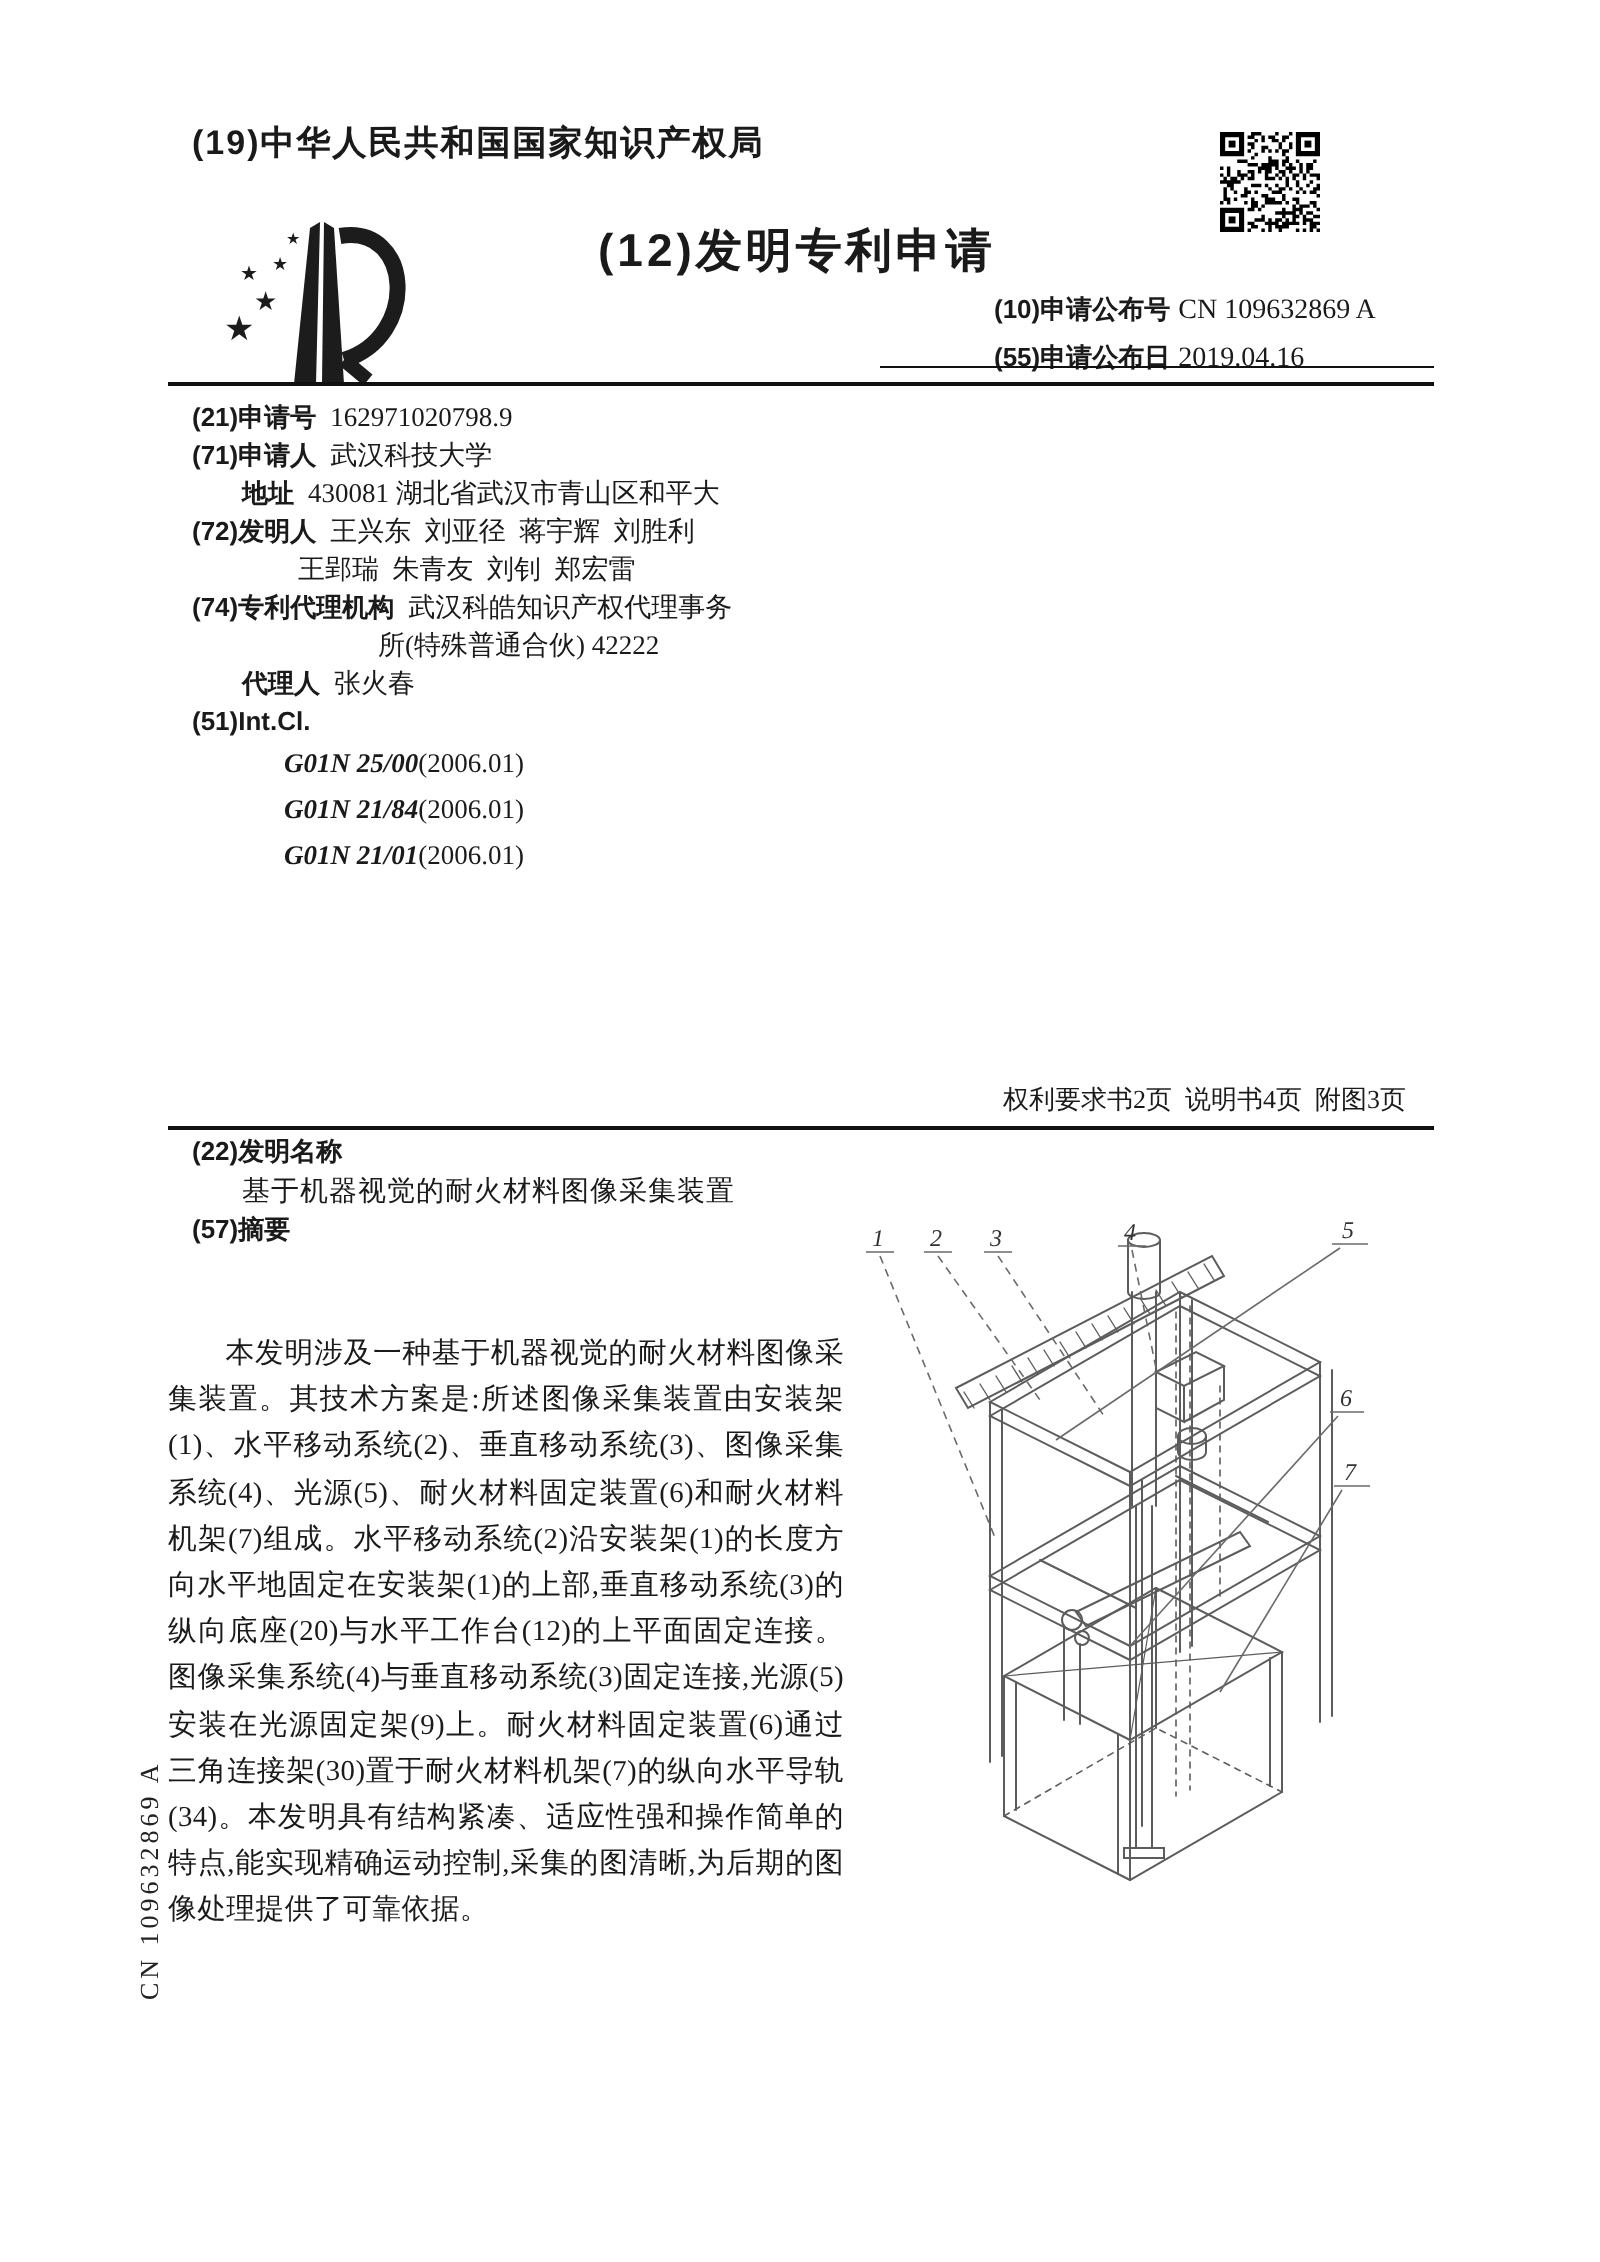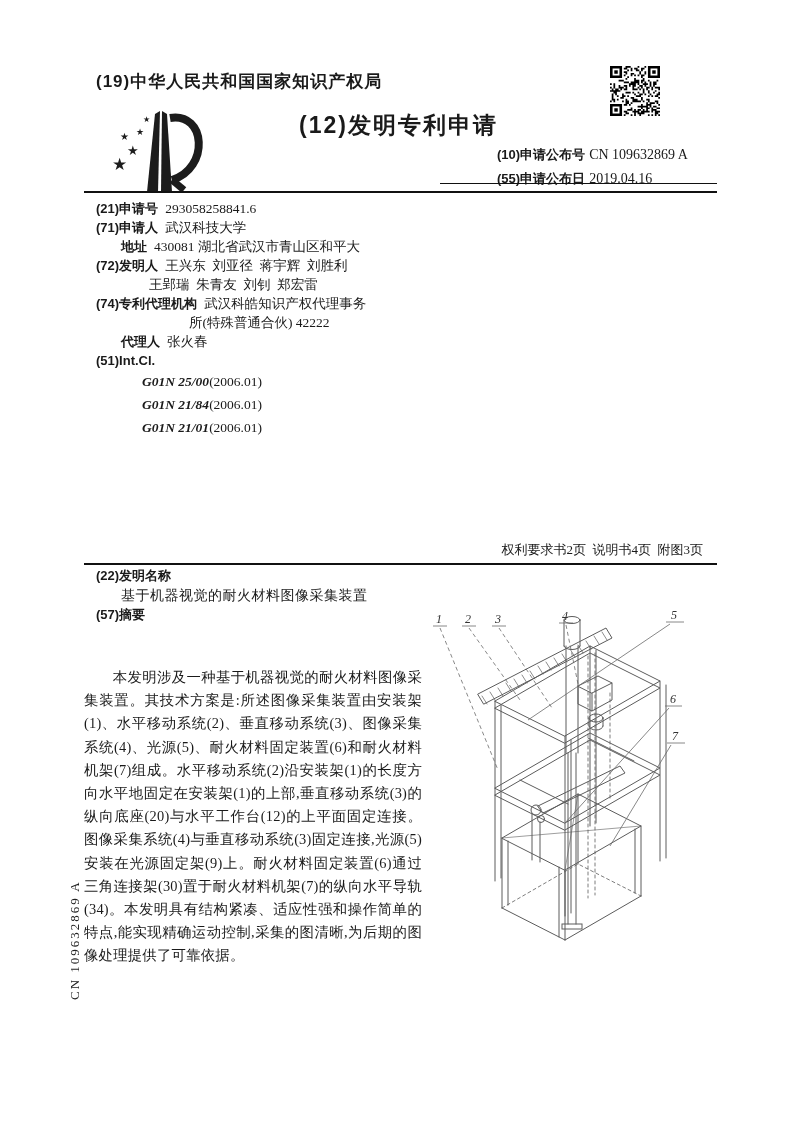--- a/index.html
+++ b/index.html
@@ -3,21 +3,21 @@
 <meta charset="utf-8">
 <style>
   html,body{margin:0;padding:0;background:#e8e8e8;}
   .page{
     position:relative;width:800px;height:1131px;background:#ffffff;margin:0 auto;
     font-family:"Liberation Serif","DejaVu Serif",serif;color:#1a1a1a;overflow:hidden;
   }
   .sans{font-family:"Liberation Sans","DejaVu Sans",sans-serif;}
   .abs{position:absolute;}
   
-  .office{left:96px;top:70px;font-size:17px;font-weight:700;letter-spacing:1px;}
+  .office{left:96px;top:60px;font-size:17px;font-weight:700;letter-spacing:1px;}
   .doc-type{left:299px;top:110px;font-size:23px;font-weight:700;letter-spacing:2px;}
   .pub-row{left:497px;font-size:13px;white-space:nowrap;}
   .pub-row .lbl{font-weight:700;font-family:"Liberation Sans","DejaVu Sans",sans-serif;}
   .pub-row .val{font-size:14px;margin-left:4px;}
   .rule{background:#111;height:2px;}
   .rule-a{left:440px;top:183px;width:277px;height:1px;}
   .rule-b{left:84px;top:191px;width:633px;}
   .rule-c{left:84px;top:563px;width:633px;}
   
   .left-col{left:96px;top:199px;width:348px;font-size:13.5px;line-height:19px;}
@@ -91,21 +91,21 @@
   </div>
   <div class="abs pub-row" style="top:170px;">
     <span class="lbl">(55)申请公布日</span><span class="val">2019.04.16</span>
   </div>
 
   <div class="abs rule rule-a"></div>
   <div class="abs rule rule-b"></div>
 
   <div class="abs left-col">
     <div class="grp g21">
-      <span class="lbl">(21)申请号</span><span class="val">293058258841.6</span>
+      <span class="lbl">(21)申请号</span><span class="val">162971020798.9</span>
     </div>
     <div class="grp g71">
       <div><span class="lbl">(71)申请人</span><span class="val">武汉科技大学</span></div>
       <div class="ind1"><span class="lbl">地址</span><span class="val">430081 湖北省武汉市青山区和平大</span></div>
     </div>
     <div class="grp g72">
       <div><span class="lbl">(72)发明人</span><span class="val pre">王兴东  刘亚径  蒋宇辉  刘胜利</span></div>
       <div class="ind2 pre">王郢瑞  朱青友  刘钊  郑宏雷</div>
     </div>
     <div class="grp g74">

